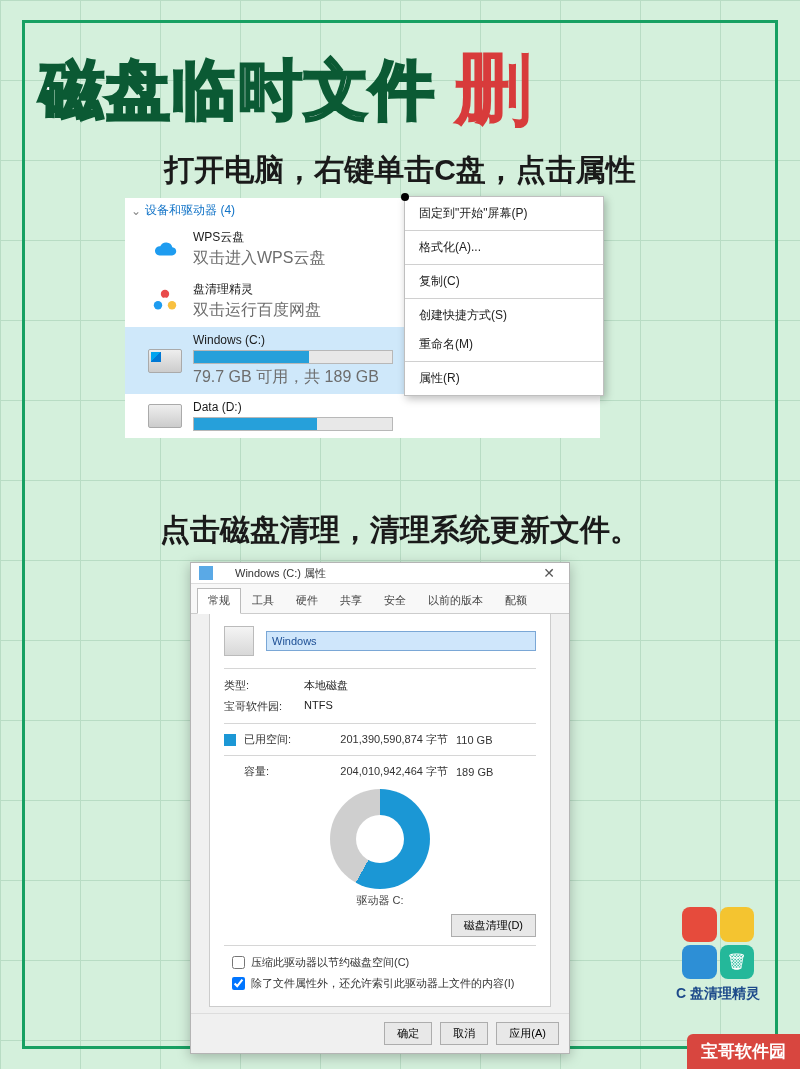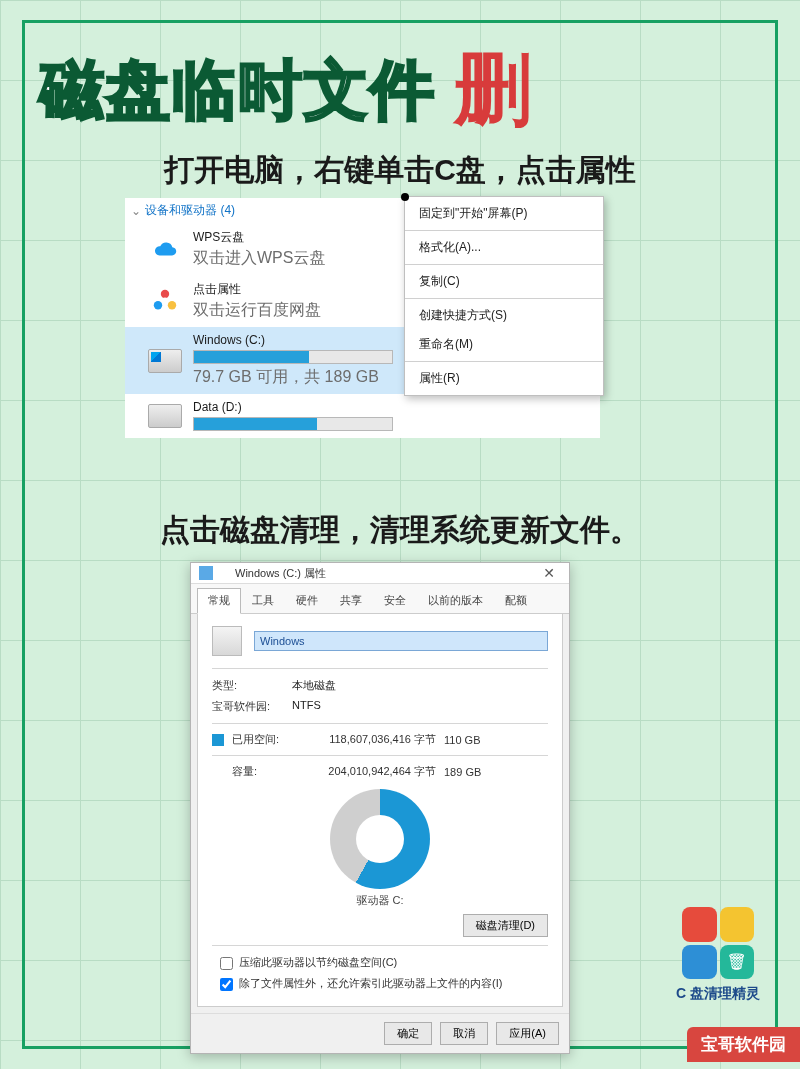--- a/index.html
+++ b/index.html
@@ -35,54 +35,54 @@
 .ctx-dot{position:absolute;top:-4px;left:-4px;width:8px;height:8px;background:#000;border-radius:50%}
 
 .props-dialog{position:absolute;top:562px;left:190px;width:380px;background:#f0f0f0;border:1px solid #b4b4b4;box-shadow:0 3px 12px rgba(0,0,0,.25);font-size:11px;color:#333}
 .props-title{display:flex;align-items:center;padding:2px 8px;gap:22px;background:#fff;border-bottom:1px solid #ddd}
 .props-title .icon{width:14px;height:14px;background:#5aa9e6}
 .props-title .txt{flex:1}
 .props-title .close{font-size:14px;color:#555;padding:0 6px;cursor:pointer}
 .tabs{display:flex;border-bottom:1px solid #ccc;background:#f8f8f8;padding:4px 6px 0;gap:0;font-size:11px}
 .tab{padding:4px 10px;border:1px solid transparent;color:#444;cursor:pointer}
 .tab.active{background:#fff;border:1px solid #bbb;border-bottom:1px solid #fff;margin-bottom:-1px}
-.props-body{background:#fff;margin:0 6px 6px;border:1px solid #ccc;border-top:none;padding:12px 14px}
+.props-body{background:#fff;margin:0 18px 6px;border:1px solid #ccc;border-top:none;padding:12px 14px}
 .name-row{display:flex;align-items:center;gap:12px;margin-bottom:12px}
 .name-row .disk-ico{width:30px;height:30px;border:1px solid #bbb;background:linear-gradient(#f4f4f4,#d8d8d8)}
 .name-row input{flex:1;border:1px solid #7aa7d6;padding:3px 5px;background:#cfe6fb;color:#1c4e94;font-size:11px}
 .kv{display:flex;padding:3px 0;font-size:11px}
 .kv .k{width:80px;color:#333}
 .kv .v{color:#222}
 .hr{height:1px;background:#d6d6d6;margin:6px 0}
 .space-row{display:flex;align-items:center;gap:8px;padding:2px 0;font-size:11px}
 .sq{width:12px;height:12px}
 .sq.used{background:#1b97d5}
 .sq.free{background:#bfbfbf}
 .space-row .label{width:56px}
 .space-row .bytes{width:140px;text-align:right}
 .space-row .gb{width:56px;text-align:left}
 .donut{width:100px;height:100px;border-radius:50%;margin:8px auto 4px;background:conic-gradient(#1b97d5 0 209deg,#cfcfcf 209deg 360deg);position:relative}
 .donut::after{content:"";position:absolute;inset:26px;background:#fff;border-radius:50%}
 .drive-label{text-align:center;font-size:11px;color:#444;margin-bottom:6px}
 .cleanup-row{display:flex;justify-content:flex-end;margin:4px 0 8px}
 .btn{border:1px solid #adadad;background:#e8e8e8;padding:3px 12px;font-size:11px;cursor:pointer}
-.check-row{display:flex;align-items:center;gap:6px;padding:3px 8px;font-size:11px;color:#333}
+.check-row{display:flex;align-items:flex-start;gap:6px;padding:3px 8px;font-size:11px;color:#333}
 .check-row input{margin-top:1px}
 .dialog-btns{display:flex;justify-content:flex-end;gap:8px;padding:8px 10px;background:#f0f0f0;border-top:1px solid #ddd}
 
 .brand{position:absolute;right:40px;bottom:66px;text-align:center}
 .brand-logo{width:72px;height:72px;display:grid;grid-template-columns:1fr 1fr;grid-template-rows:1fr 1fr;gap:3px;margin:0 auto 6px}
 .brand-logo div{border-radius:8px}
 .bl-r{background:#e64b3c}
 .bl-y{background:#f4c430}
 .bl-b{background:#2d8fd6}
 .bl-g{background:#24b89a;display:flex;align-items:center;justify-content:center;color:#fff;font-size:16px}
 .brand-text{font-size:14px;font-weight:700;color:#1d4a8a}
 
-.watermark{position:absolute;right:0;bottom:7px;background:#d8463f;color:#fff;font-size:17px;font-weight:700;padding:6px 14px;border-radius:6px 0 0 0}
+.watermark{position:absolute;right:0;bottom:0;background:#d8463f;color:#fff;font-size:17px;font-weight:700;padding:6px 14px;border-radius:6px 0 0 0}
 </style>
 </head>
 <body>
 
 <div class="grid-bg"></div>
 <div class="frame-border"></div>
 
 <div class="title-row">
   <span class="title-main">磁盘临时文件</span>
   <span class="title-accent">删</span>
@@ -111,21 +111,21 @@
   <div class="drive-row">
     <div class="drive-icon baidu">
       <svg viewBox="0 0 40 40">
           <circle cx="20" cy="10" r="6" fill="#e94b4b"></circle>
           <circle cx="10" cy="26" r="6" fill="#1e9cf0"></circle>
           <circle cx="30" cy="26" r="6" fill="#f8c040"></circle>
           <circle cx="20" cy="20" r="5" fill="#fff"></circle>
         </svg>
     </div>
     <div class="drive-info">
-      <span class="drive-name">点击属性</span>
+      <span class="drive-name">盘清理精灵</span>
       <span class="drive-sub">双击运行百度网盘</span>
     </div>
   </div>
 
   <div class="drive-row selected">
     <div class="drive-icon">
         <div class="hdd-icon win"></div>
       </div>
     <div class="drive-info">
       <span class="drive-name">Windows (C:)</span>
@@ -191,21 +191,21 @@
         <span class="v">本地磁盘</span>
       </div>
     <div class="kv">
         <span class="k">宝哥软件园:</span>
         <span class="v">NTFS</span>
       </div>
     <div class="hr"></div>
     <div class="space-row">
       <div class="sq used"></div>
       <span class="label">已用空间:</span>
-      <span class="bytes">118,607,036,416 字节</span>
+      <span class="bytes">201,390,590,874 字节</span>
       <span class="gb">110 GB</span>
     </div>
     <div class="hr"></div>
     <div class="space-row">
       <div class="sq" style="visibility:hidden"></div>
       <span class="label">容量:</span>
       <span class="bytes">204,010,942,464 字节</span>
       <span class="gb">189 GB</span>
     </div>
     <div class="donut"></div>

